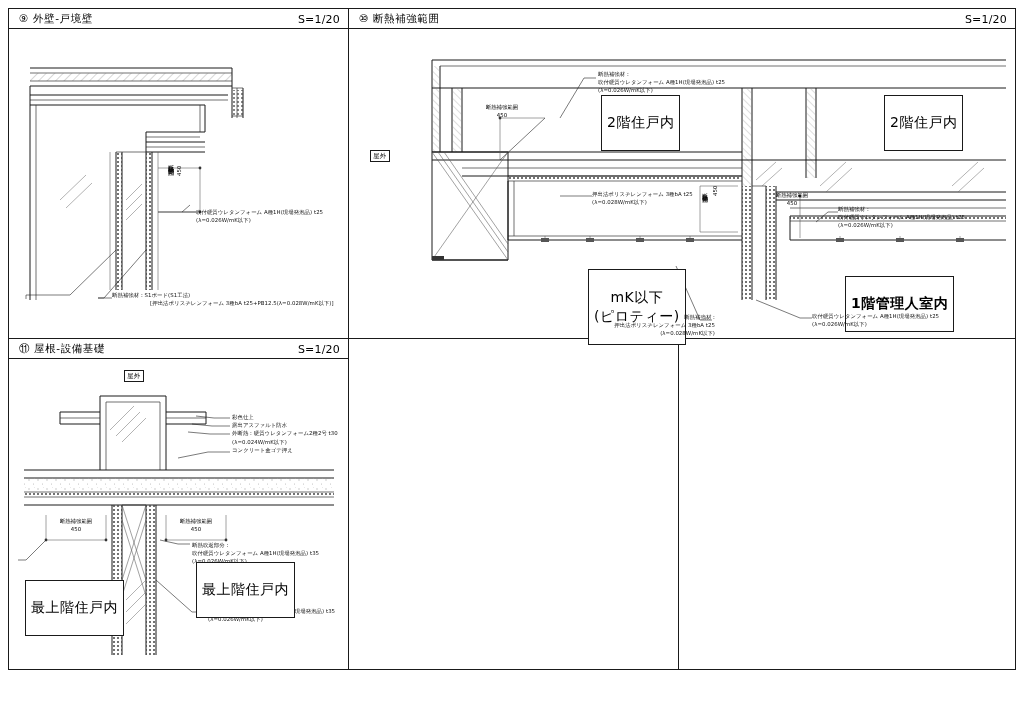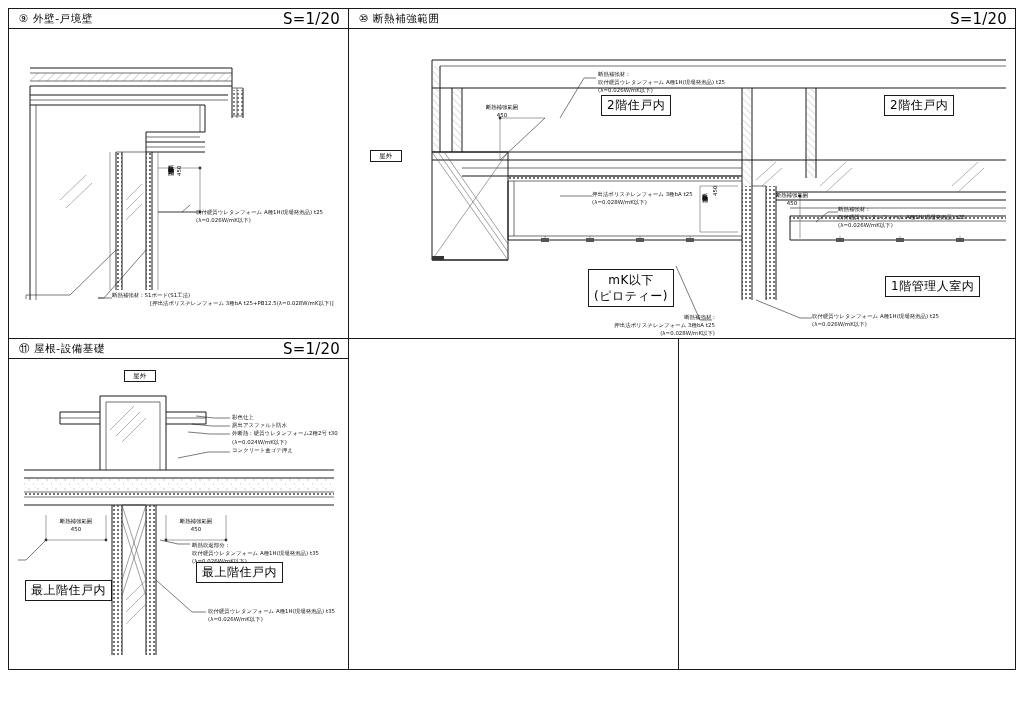--- a/index.html
+++ b/index.html
@@ -18,32 +18,32 @@
   .vline{position:absolute;background:#1a1a1a;width:1px;}
   .hline{position:absolute;background:#1a1a1a;height:1px;}
 
   .panel-head{position:absolute;box-sizing:border-box;border-bottom:1px solid #1a1a1a;}
   .panel-head .ttl{
     position:absolute;left:10px;top:50%;transform:translateY(-50%);
     font-size:10.5px;letter-spacing:.6px;white-space:nowrap;
   }
   .panel-head .scale{
     position:absolute;right:8px;top:50%;transform:translateY(-50%);
-    font-size:15px;letter-spacing:.2px;white-space:nowrap;
+    font-size:11px;letter-spacing:.2px;white-space:nowrap;
   }
 
   .note{position:absolute;font-size:5.4px;line-height:1.52;white-space:pre;letter-spacing:.05px;color:#111;}
   .note.r{text-align:right;}
 
   .boxlbl{
     position:absolute;border:1px solid #1a1a1a;box-sizing:border-box;
-    font-size:12px;line-height:1.25;padding:2px 5px;white-space:pre;text-align:center;
+    font-size:14px;line-height:1.25;padding:18px 5px;white-space:pre;text-align:center;
     background:#fff;letter-spacing:.5px;
   }
-  .boxlbl.sm{font-size:6.5px;padding:1px 8px;letter-spacing:.3px;}
+  .boxlbl.sm{font-size:6.5px;padding:1px 2px;letter-spacing:.3px;}
 
   .vtext{
     position:absolute;font-size:6px;line-height:1;white-space:nowrap;
     writing-mode:vertical-rl;text-orientation:upright;letter-spacing:1px;
   }
 
   .dim{position:absolute;font-size:5.4px;text-align:center;white-space:nowrap;}
 
   .sheet-title{
     position:absolute;left:0;right:0;top:678px;text-align:center;
@@ -285,21 +285,21 @@
 
   <div class="boxlbl sm" style="left:370px;top:150px;">屋外</div>
 
   <div class="boxlbl" style="left:601px;top:95px;">2階住戸内</div>
 
   <div class="boxlbl" style="left:884px;top:95px;">2階住戸内</div>
 
   <div class="boxlbl" style="left:588px;top:269px;line-height:1.35;">mK以下
 (ピロティー)</div>
 
-  <div class="boxlbl" style="left:885px;top:276px;">1階管理人室内</div>
+  <div class="boxlbl" style="left:845px;top:276px;font-weight:bold;">1階管理人室内</div>
 
   <div class="dim" style="left:478px;top:104px;width:48px;">断熱補強範囲</div>
   <div class="dim" style="left:478px;top:112px;width:48px;">450</div>
 
   <div class="dim" style="left:768px;top:192px;width:48px;">断熱補強範囲</div>
   <div class="dim" style="left:768px;top:200px;width:48px;">450</div>
 
   <div class="vtext" style="left:702px;top:188px;font-size:5.6px;">断熱補強範囲</div>
   <div class="dim" style="left:712px;top:196px;transform:rotate(-90deg);transform-origin:left top;">450</div>
 

